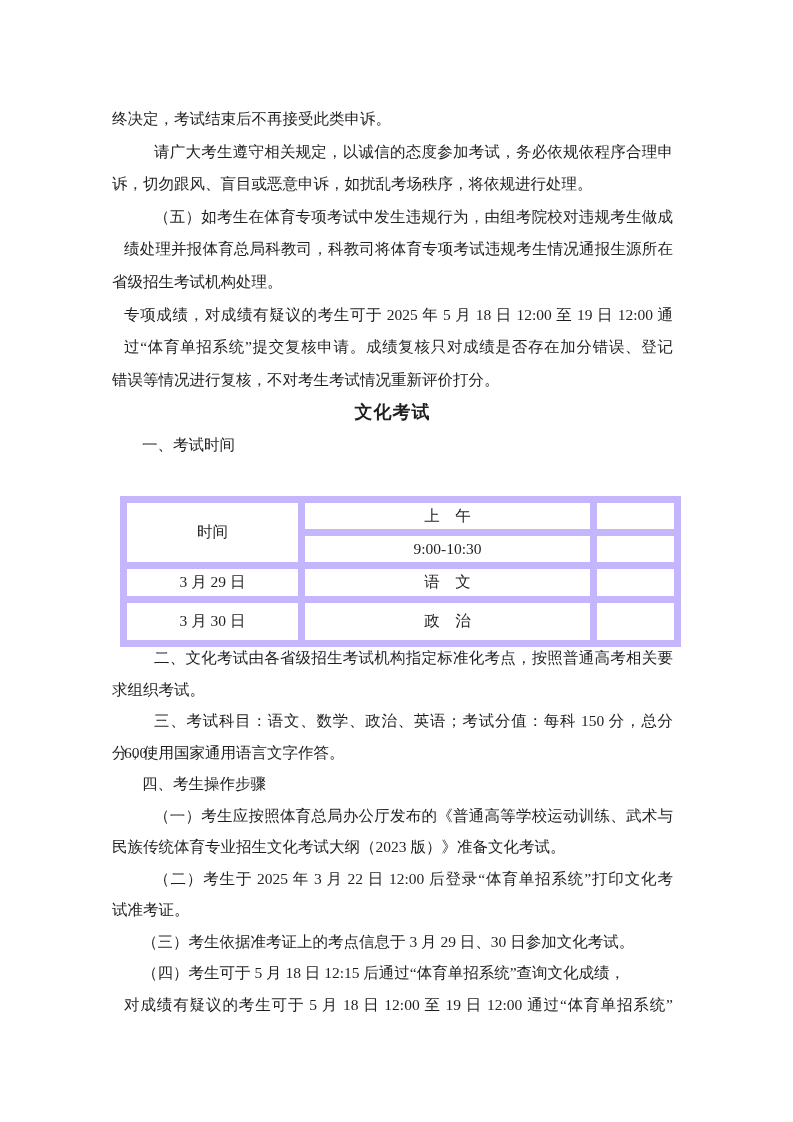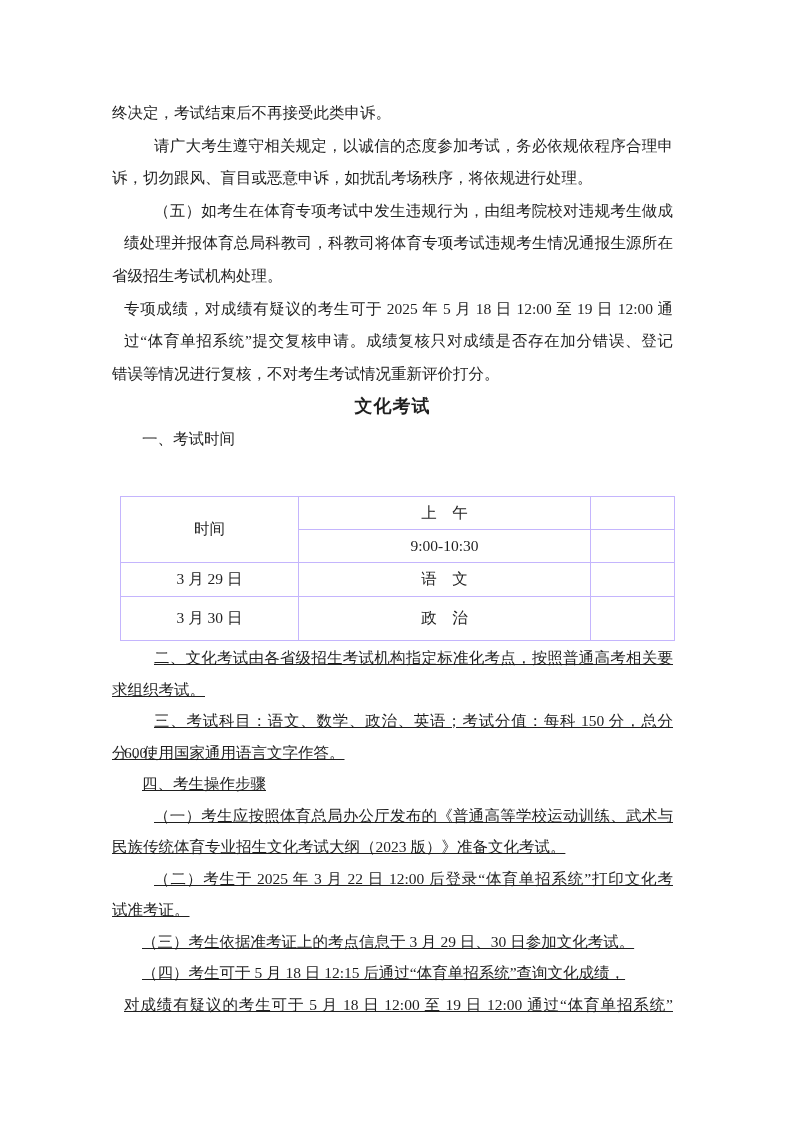--- a/index.html
+++ b/index.html
@@ -5,39 +5,39 @@
   html,body{margin:0;padding:0;background:#ffffff;}
   .page{
     position:relative;
     width:793px;height:1122px;
     background:#ffffff;
     overflow:hidden;
     font-family:"Liberation Serif","DejaVu Serif",serif;
     color:#1f1f1f;
   }
   .tblock{position:absolute;left:112px;width:561px;}
-  #upper-text{top:97px;}
+  #upper-text{top:103px;}
   #lower-text{top:642px;}
   .ln{
     height:32.6px;line-height:32.6px;
     font-size:15.5px;
     white-space:normal;
     overflow:visible;
   }
-  #lower-text .ln{height:31.5px;line-height:31.5px;text-decoration:underline;}
+  #lower-text .ln{height:31.5px;line-height:31.5px;}
   .fill{text-align:justify;text-align-last:justify;margin-left:12px;}
   .ind{text-indent:30px;}
   .head{font-weight:bold;text-align:center;font-size:18px;text-indent:0;letter-spacing:1px;}
   table.sched{
     position:absolute;left:120px;top:496px;
     border-collapse:collapse;table-layout:fixed;
     width:554px;
   }
   table.sched td{
-    border:1px solid #c4b5fd;
+    border:7px solid #c4b5fd;
     text-align:center;vertical-align:middle;
     font-size:15.5px;color:#1f1f1f;
     padding:0;overflow:hidden;
   }
   tr.r1{height:33px;}
   tr.r2{height:33px;padding-left:9px;}
   tr.r3{height:34px;padding-left:20px;}
   tr.r4{height:44px;margin-left:16px;}
 </style>
 </head>

